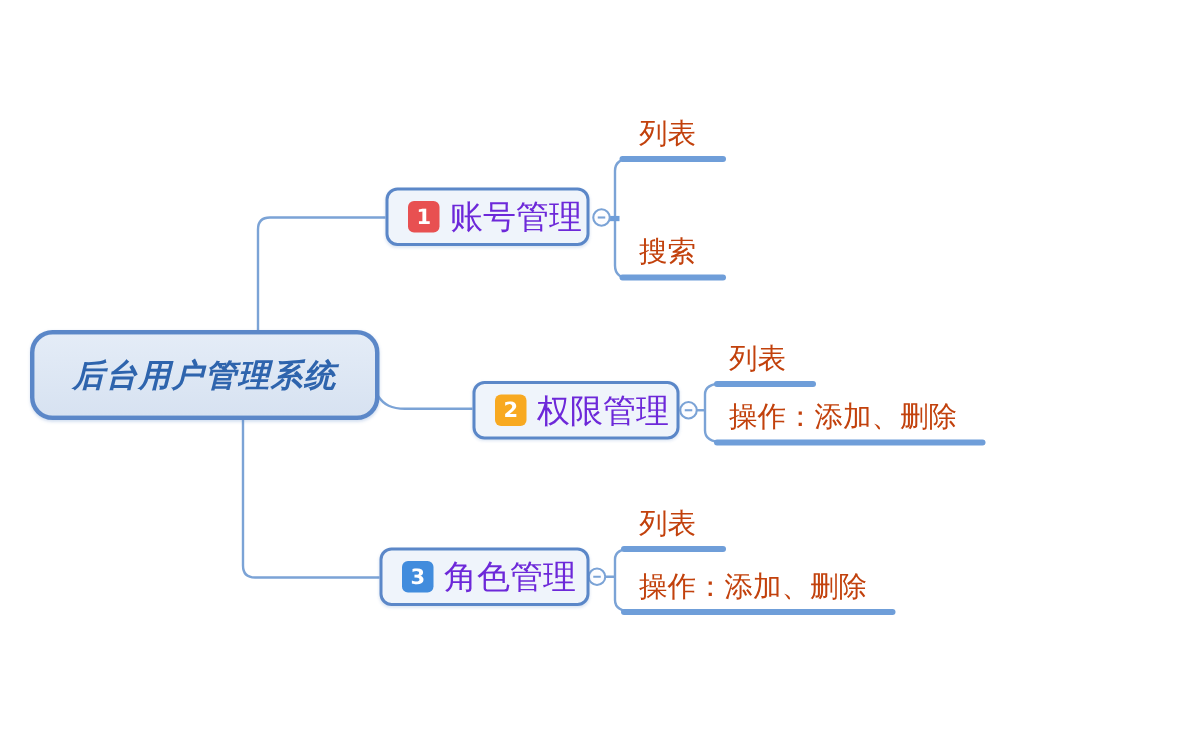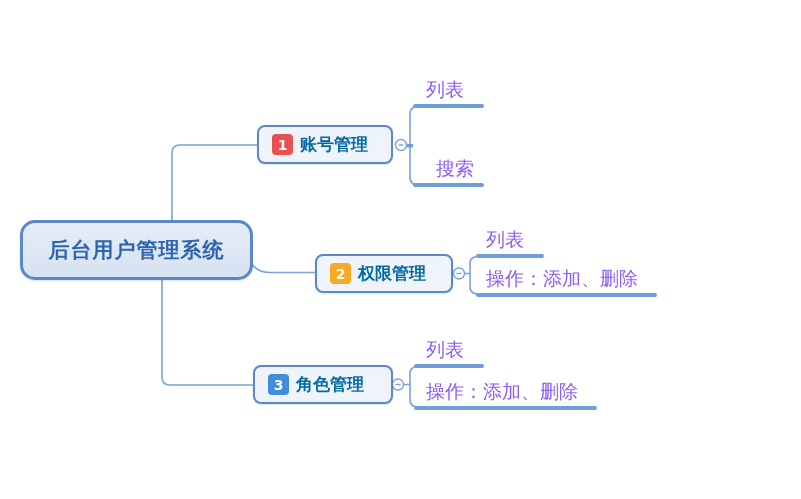--- a/index.html
+++ b/index.html
@@ -12,53 +12,53 @@
   
   .root-node{
     position:absolute;left:20px;top:220px;width:233px;height:60px;
     box-sizing:border-box;border:3px solid #5b87c8;border-radius:15px;
     background:linear-gradient(180deg,#e4ecf7 0%,#d7e2f1 100%);
     display:flex;align-items:center;justify-content:center;
     box-shadow:0 1px 2px rgba(91,135,200,0.25);
     cursor:pointer;
   }
   .root-node .root-label{
-    font-size:21px;font-weight:bold;color:#2e64ad;white-space:nowrap;letter-spacing:1px;
+    font-size:21px;font-weight:bold;color:#2e64ad;white-space:nowrap;letter-spacing:1px;font-style:italic;
   }
 
   
   .branch-node{
     position:absolute;box-sizing:border-box;height:39px;
     border:2px solid #5b87c8;border-radius:8px;background:#eff4fb;
     display:flex;align-items:center;gap:7px;padding:0 12px 0 13px;
     box-shadow:0 1px 2px rgba(91,135,200,0.2);
     cursor:pointer;
   }
   .branch-node .badge{
     width:21px;height:21px;border-radius:4px;flex:0 0 auto;
     display:flex;align-items:center;justify-content:center;
     color:#ffffff;font-size:14px;font-weight:bold;line-height:1;
   }
   .branch-node .branch-label{
-    font-size:17px;color:#0369a1;font-weight:700;white-space:nowrap;
+    font-size:22px;color:#6d28d9;font-weight:400;white-space:nowrap;
   }
   .branch-1{left:257px;top:125px;width:136px;}
   .branch-2{left:315px;top:254px;width:138px;}
   .branch-3{left:253px;top:365px;width:140px;}
 
   
   .child{position:absolute;cursor:pointer;}
   .child .lbl{
-    display:block;font-size:19px;line-height:24px;color:#8b5cf6;white-space:nowrap;
+    display:block;font-size:19px;line-height:24px;color:#c2410c;white-space:nowrap;
   }
   .child .line{height:3.5px;background:#6f9ed9;border-radius:2px;margin-top:3px;}
 
   .c-b1-0{left:413px;top:77px;width:71px;}  .c-b1-0 .lbl{padding-left:13px;}
   .c-b1-1{left:409px;top:117px;width:360px;}.c-b1-1 .lbl{padding-left:17px;}
-  .c-b1-2{left:413px;top:156px;width:71px;text-align:center;} .c-b1-2 .lbl{padding-left:13px;}
+  .c-b1-2{left:413px;top:156px;width:71px;} .c-b1-2 .lbl{padding-left:13px;}
   .c-b2-0{left:476px;top:227px;width:68px;} .c-b2-0 .lbl{padding-left:10px;}
   .c-b2-1{left:476px;top:266px;width:181px;}.c-b2-1 .lbl{padding-left:10px;}
   .c-b3-0{left:414px;top:337px;width:70px;} .c-b3-0 .lbl{padding-left:12px;}
   .c-b3-1{left:414px;top:379px;width:183px;}.c-b3-1 .lbl{padding-left:12px;}
 </style>
 </head>
 <body>
 
 <div class="stage">
 

